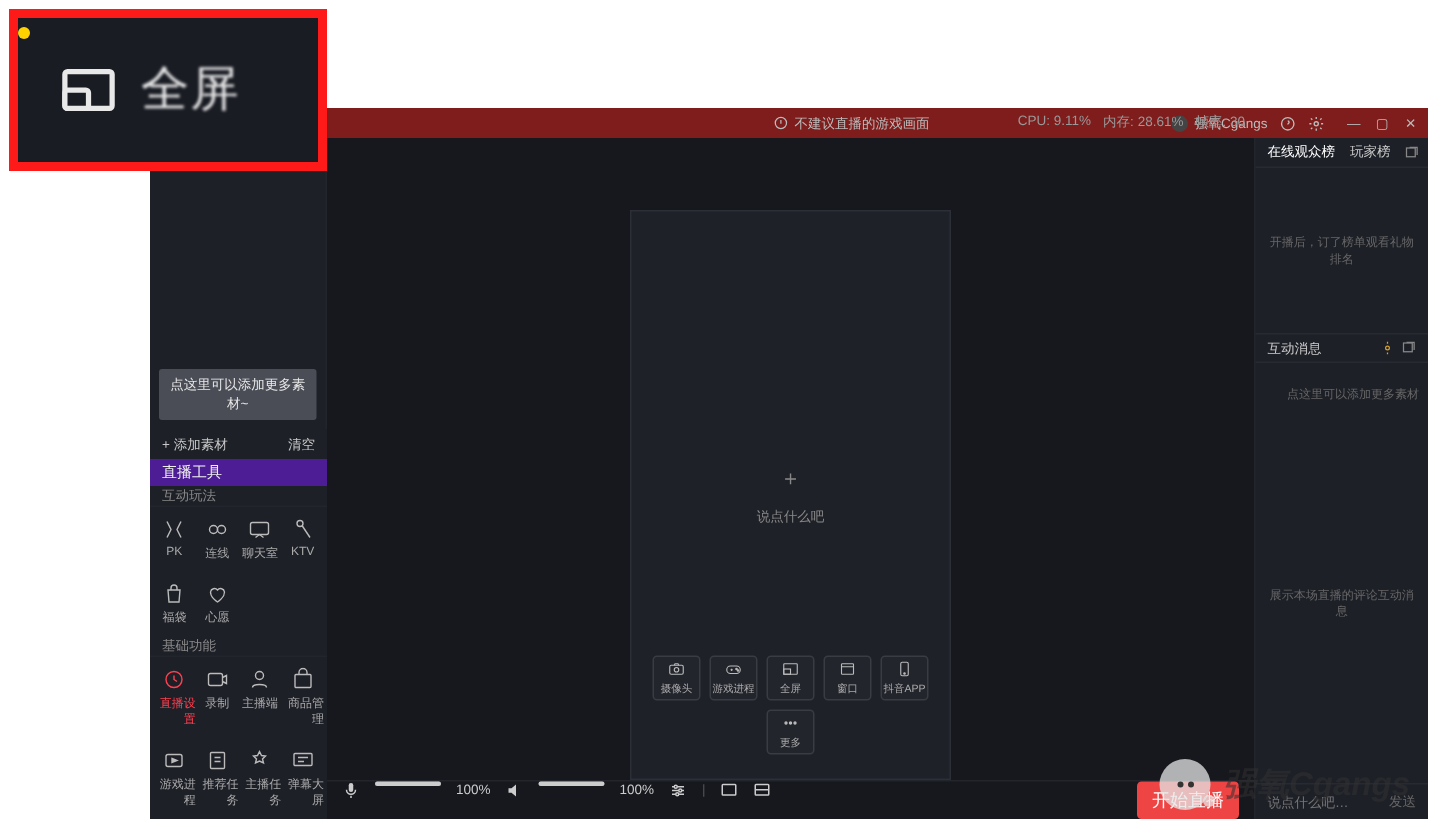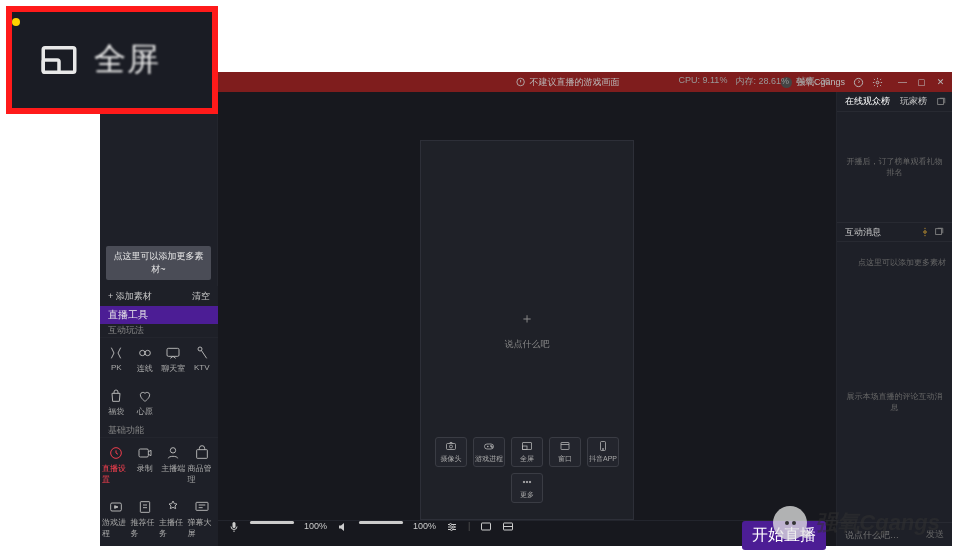--- a/index.html
+++ b/index.html
@@ -26,21 +26,21 @@
 
 .sidebar { width: 118px; background: #1e2028; display: flex; flex-direction: column; font-size: 9px; }
 .sidebar .tabs { height: 20px; display: flex; align-items: center; padding: 0 6px; font-size: 9px; color: #bbb; gap: 4px; border-bottom: 1px solid #282a32; }
 .sidebar .tabs .tab { position: relative; }
 .sidebar .tabs .star { color: #ff5040; font-size: 8px; position: relative; top: -2px; }
 .sidebar .spacer { flex: 1; position: relative; border-right: 1px solid #23252d; }
 .tooltip { position: absolute; bottom: 6px; left: 6px; right: 6px; background: #4a4c56; color: #e8e8e8; font-size: 9px; padding: 4px 6px; border-radius: 2px; text-align: center; }
 .add-row { height: 20px; display: flex; align-items: center; justify-content: space-between; padding: 0 8px; color: #c8c8c8; }
 .sec-h { height: 18px; background: #4c1d95; display: flex; align-items: center; padding: 0 8px; font-size: 10px; color: #eee; }
 .sub-h { height: 14px; padding: 0 8px; font-size: 9px; color: #888; display: flex; align-items: center; border-bottom: 1px solid #23252d; }
-.grid4 { display: grid; grid-template-columns: repeat(4, 1fr); padding: 4px 2px; }
+.grid4 { display: grid; grid-template-columns: repeat(4, 1fr); padding: 4px 2px; text-align: right; }
 .tool { display: flex; flex-direction: column; align-items: center; gap: 2px; padding: 3px 0; cursor: pointer; }
 .tool svg { width: 16px; height: 16px; stroke: #bbb; fill: none; stroke-width: 1.4; }
 .tool .lbl { font-size: 8px; color: #aaa; }
 .tool.active svg { stroke: #ff4050; }
 .tool.active .lbl { color: #ff4050; }
 
 
 .main { flex: 1; background: #17181e; display: flex; flex-direction: column; position: relative; }
 .main .stats { position: absolute; top: -17px; right: 6px; font-size: 9px; color: #999; display: flex; gap: 8px; }
 .main .breadcrumb { height: 20px; display: flex; align-items: center; padding-right: 6px; }
@@ -51,21 +51,21 @@
 .source-row { position: absolute; bottom: 16px; left: 0; right: 0; display: flex; flex-direction: column; align-items: center; gap: 6px; }
 .srow { display: flex; gap: 6px; }
 .sbtn { width: 32px; height: 30px; border: 1px solid #3a3c44; border-radius: 3px; display: flex; flex-direction: column; align-items: center; justify-content: center; gap: 2px; cursor: pointer; background: rgba(40,42,50,.5); }
 .sbtn svg { width: 12px; height: 12px; stroke: #bbb; fill: none; stroke-width: 1.5; }
 .sbtn .slbl { font-size: 7px; color: #aaa; }
 
 .bottombar { height: 26px; background: #17181e; border-top: 1px solid #23252d; display: flex; align-items: flex-start; padding: 0 10px; gap: 10px; font-size: 9px; color: #ccc; }
 .track { width: 44px; height: 3px; background: #555; border-radius: 2px; position: relative; }
 .track::after { content: ""; position: absolute; left: 0; top: 0; bottom: 0; width: 100%; background: #ccc; border-radius: 2px; }
 .bottombar .right { margin-left: auto; display: flex; align-items: center; gap: 18px; }
-.start-btn { background: #4c1d95; color: #fff; padding: 4px 10px; border-radius: 3px; font-size: 16px; cursor: pointer; }
+.start-btn { background: #ef4444; color: #fff; padding: 4px 10px; border-radius: 3px; font-size: 12px; cursor: pointer; }
 
 
 .rcol { width: 116px; background: #1e2028; display: flex; flex-direction: column; border-left: 1px solid #23252d; font-size: 9px; }
 .rtabs { height: 20px; display: flex; align-items: center; padding: 0 8px; gap: 10px; color: #ccc; border-bottom: 1px solid #282a32; position: relative; }
 .rtabs .pop { position: absolute; right: 6px; }
 .rpanel { flex: 1; display: flex; align-items: center; justify-content: flex-end; color: #666; font-size: 8px; text-align: center; padding: 0 6px; }
 .rheader { height: 20px; display: flex; align-items: center; justify-content: space-between; padding: 0 8px; color: #ccc; border-top: 1px solid #282a32; border-bottom: 1px solid #282a32; }
 .rheader .icos { display: flex; gap: 4px; }
 .rinput { height: 24px; border-top: 1px solid #282a32; display: flex; align-items: center; padding: 0 8px; justify-content: space-between; }
 .rinput input { background: transparent; border: none; color: #888; font-size: 9px; width: 70px; outline: none; }

